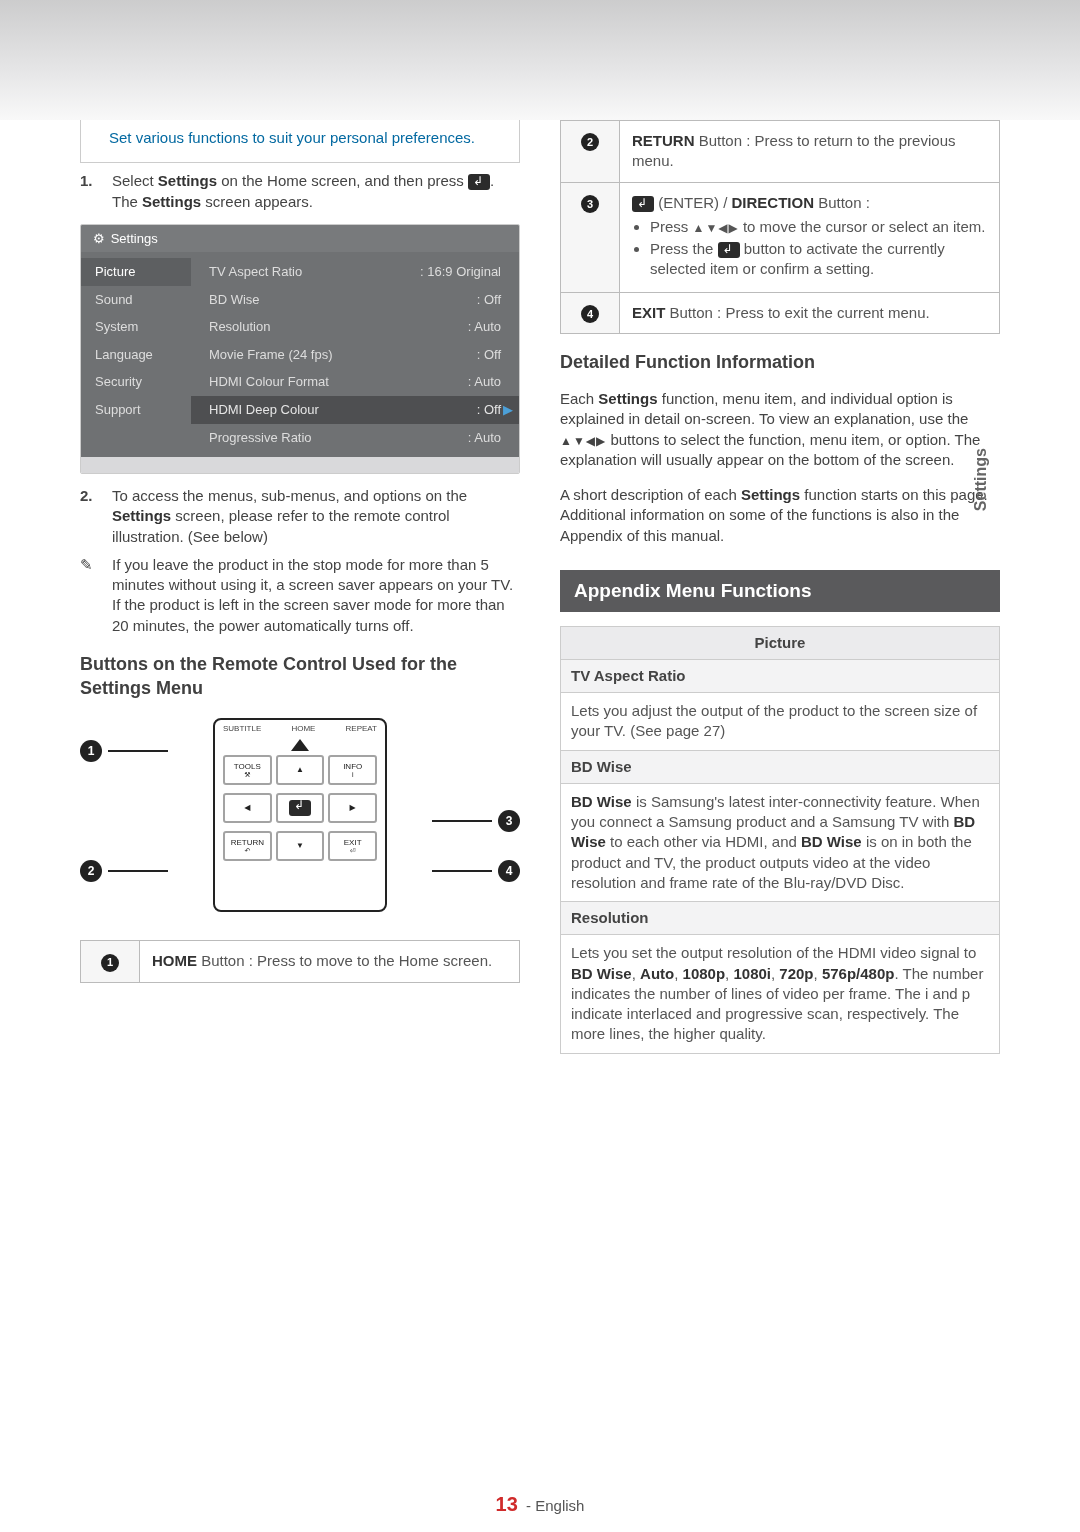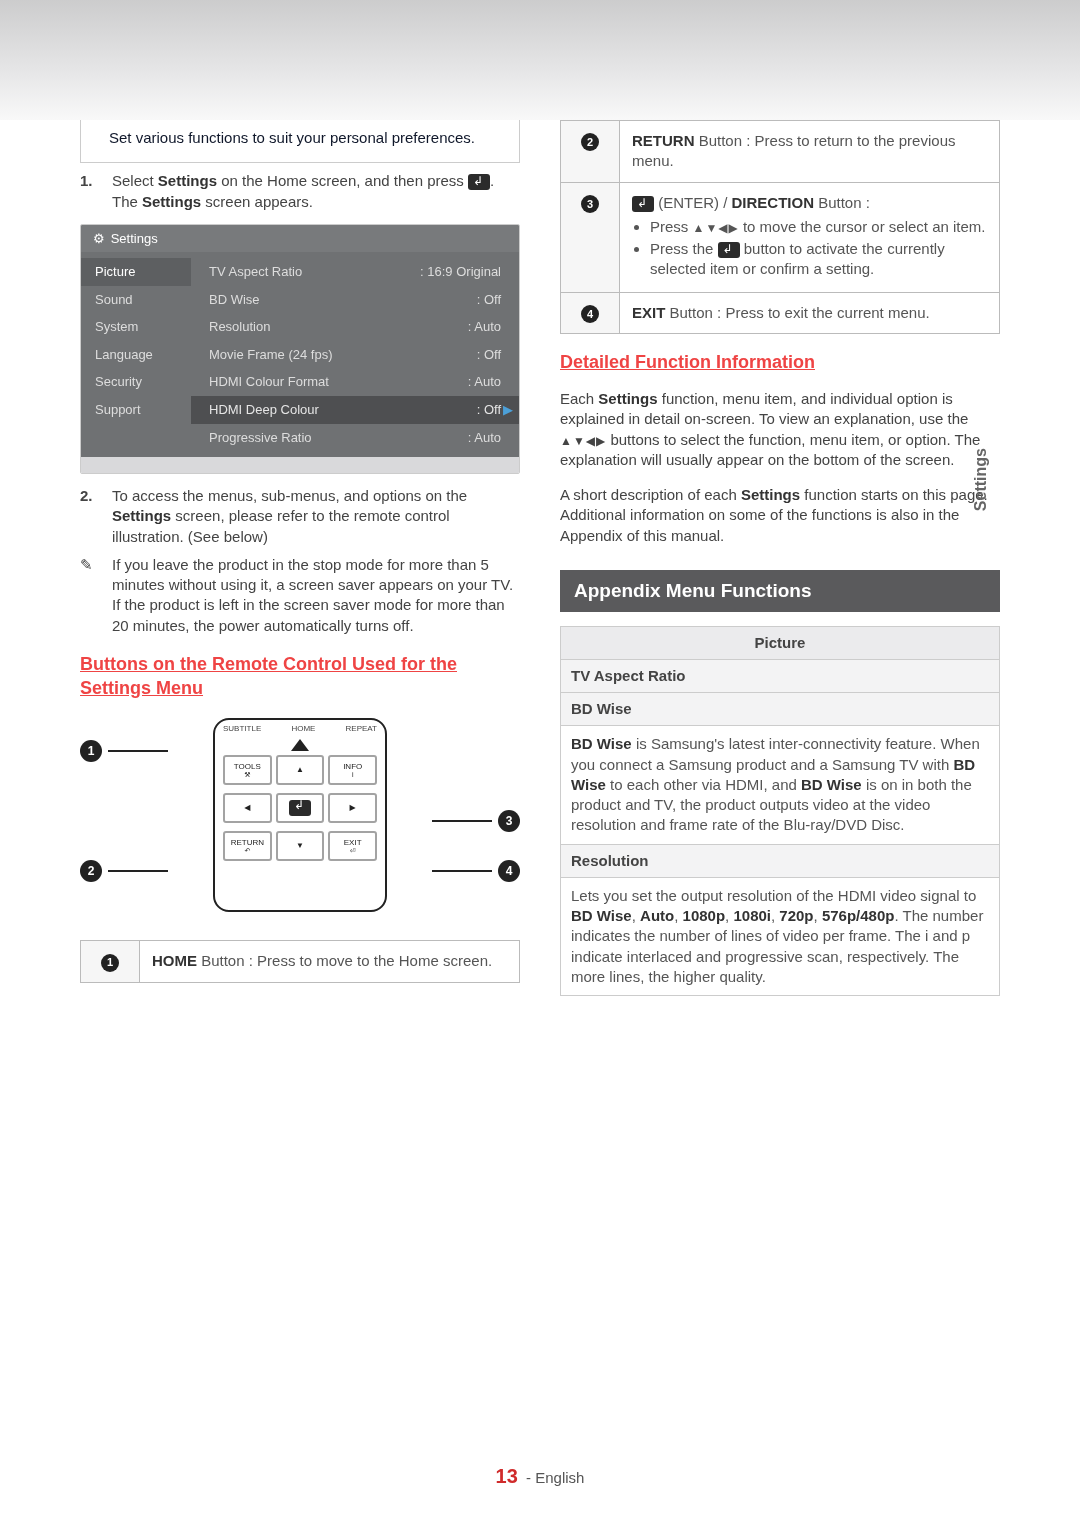--- a/index.html
+++ b/index.html
@@ -10,21 +10,21 @@
     background:linear-gradient(to bottom,#6e6e70 0%,#b8b8bb 60%,#ededed 100%);opacity:.35;}
   .columns{display:flex;gap:40px;}
   .col{flex:1 1 0;min-width:0;}
   
   .sidetab{position:absolute;right:88px;top:430px;height:100px;width:22px;
     border-radius:4px 0 0 4px;display:flex;align-items:center;justify-content:center;}
   .sidetab span{writing-mode:vertical-rl;transform:rotate(180deg);font-weight:bold;color:#666;font-size:16px;}
   
   .calloutHead{background:#e9e9eb;padding:6px 10px;border:1px solid #ccc;border-bottom:none;font-weight:bold;color:#444;}
   .calloutHead .circ{margin-right:6px;}
-  .calloutBody{padding:8px 10px 14px 28px;border:1px solid #ccc;border-top:none;font-size:15px;color:#0f172a;}
+  .calloutBody{padding:8px 10px 14px 28px;border:1px solid #ccc;border-top:none;font-size:15px;color:#0369a1;}
   
   .bar{background:#5a5a5c;color:#fff;font-weight:bold;font-size:19px;padding:8px 14px;margin-top:24px;margin-bottom:14px;}
   
   ol.plain{list-style:none;padding:0;margin:0;}
   ol.plain>li{display:flex;gap:10px;margin:8px 0;}
   ol.plain>li .num{color:#444;font-weight:bold;min-width:22px;}
   ol.plain>li .num.note{font-weight:normal;}
   .enter-icon,.ei{display:inline-block;width:22px;height:16px;background:#2b2b2b;border-radius:3px;vertical-align:middle;position:relative;}
   .enter-icon::after,.ei::after{content:"↲";color:#fff;font-size:12px;position:absolute;left:5px;top:-1px;}
   
@@ -34,45 +34,45 @@
   .osd-body{display:flex;background:#6f7173;color:#ddd;}
   .osd-left{width:110px;padding:6px 0;}
   .osd-left div{padding:5px 14px;}
   .osd-left .sel{background:#5d5f61;color:#fff;}
   .osd-right{flex:1;padding:6px 0;position:relative;}
   .osd-row{display:flex;justify-content:space-between;padding:5px 18px;}
   .osd-row.sel{background:#4e4f51;color:#e5e5e5;}
   .osd-row.sel::after{content:"▶";color:#4ca0d8;position:absolute;right:6px;}
   .osd-foot{height:16px;background:#d9d9db;}
   
-  .sub{font-weight:bold;color:#ef4444;font-size:18px;margin:16px 0 10px;text-decoration:underline;}
+  .sub{font-weight:bold;color:#404040;font-size:18px;margin:16px 0 10px;}
   
   .remote-wrap{display:flex;align-items:center;justify-content:center;margin:10px 0 20px;}
-  .remote{position:relative;width:170px;height:190px;border:2px solid #222;border-radius:16px;background:#fff;}
+  .remote{position:relative;width:170px;height:190px;border:2px solid #222;border-radius:8px;background:#fff;}
   .lblrow{display:flex;justify-content:space-between;font-size:8px;padding:4px 8px;}
   .homebtn{width:0;height:0;border-left:9px solid transparent;border-right:9px solid transparent;border-bottom:12px solid #222;margin:0 auto;}
   .rowbtn{display:flex;justify-content:space-between;padding:4px 8px;gap:4px;}
   .keycap{flex:1;height:26px;border:2px solid #a3a3a3;border-radius:3px;font-size:8px;color:#222;display:flex;flex-direction:column;align-items:center;justify-content:center;line-height:1;}
   .keycap small{font-size:7px;}
   .pin{width:22px;height:22px;border-radius:50%;background:#222;color:#fff;font-size:12px;display:flex;align-items:center;justify-content:center;font-weight:bold;}
   .pinwrap{position:absolute;display:flex;align-items:center;gap:6px;}
   
   table.legend{border-collapse:collapse;width:100%;margin-top:0;}
   table.legend td{border:1px solid #bbb;padding:10px 12px;vertical-align:top;font-size:15px;color:#555;}
   table.legend td.ncell{width:34px;text-align:center;background:#f6f6f6;}
   .circ{display:inline-flex;width:18px;height:18px;border-radius:50%;background:#222;color:#fff;font-size:11px;align-items:center;justify-content:center;font-weight:bold;}
   .arrows::before{content:"▲▼◀▶";font-size:12px;letter-spacing:1px;}
   ul.b{margin:4px 0 0 0;padding-left:18px;}
   ul.b li{margin:2px 0;}
   
   .sect-title{background:#ebebed;text-align:center;font-weight:bold;padding:6px;border:1px solid #ccc;margin-top:12px;}
   .item-title{background:#f3f3f4;font-weight:bold;border:1px solid #ccc;border-top:none;padding:6px 10px;}
   .item-body{border:1px solid #ccc;border-top:none;padding:8px 10px;font-size:15px;color:#555;}
   
-  .footer{position:absolute;left:0;right:0;bottom:42px;text-align:center;color:#555;font-size:15px;}
+  .footer{position:absolute;left:0;right:0;bottom:14px;text-align:center;color:#555;font-size:15px;}
   .footer .pg{color:#d02b2b;font-weight:bold;font-size:20px;margin-right:4px;}
   b{color:#333;}
 </style>
 </head>
 <body>
 
 <div class="page">
   <div class="topfade"></div>
 
   <div class="sidetab">
@@ -253,20 +253,21 @@
       </p>
       <p>
         <span>A short description of each </span><b>Settings</b><span> function starts on this page. Additional information on some of the functions is also in the Appendix of this manual.</span>
       </p>
 
       <div class="bar">Appendix Menu Functions</div>
 
       <div class="sect-title">Picture</div>
 
       <div class="item-title">TV Aspect Ratio</div>
+      <div class="item-body">Lets you adjust the output of the product to the screen size of your TV. (See page 27)</div>
 
       <div class="item-title">BD Wise</div>
       <div class="item-body">
         <b>BD Wise</b><span> is Samsung's latest inter-connectivity feature. When you connect a Samsung product and a Samsung TV with </span><b>BD Wise</b><span> to each other via HDMI, and </span><b>BD Wise</b><span> is on in both the product and TV, the product outputs video at the video resolution and frame rate of the Blu-ray/DVD Disc.</span>
       </div>
 
       <div class="item-title">Resolution</div>
       <div class="item-body">
         <span>Lets you set the output resolution of the HDMI video signal to </span><b>BD Wise</b><span>, </span><b>Auto</b><span>, </span><b>1080p</b><span>, </span><b>1080i</b><span>, </span><b>720p</b><span>, </span><b>576p/480p</b><span>. The number indicates the number of lines of video per frame. The i and p indicate interlaced and progressive scan, respectively. The more lines, the higher quality.</span>
       </div>

